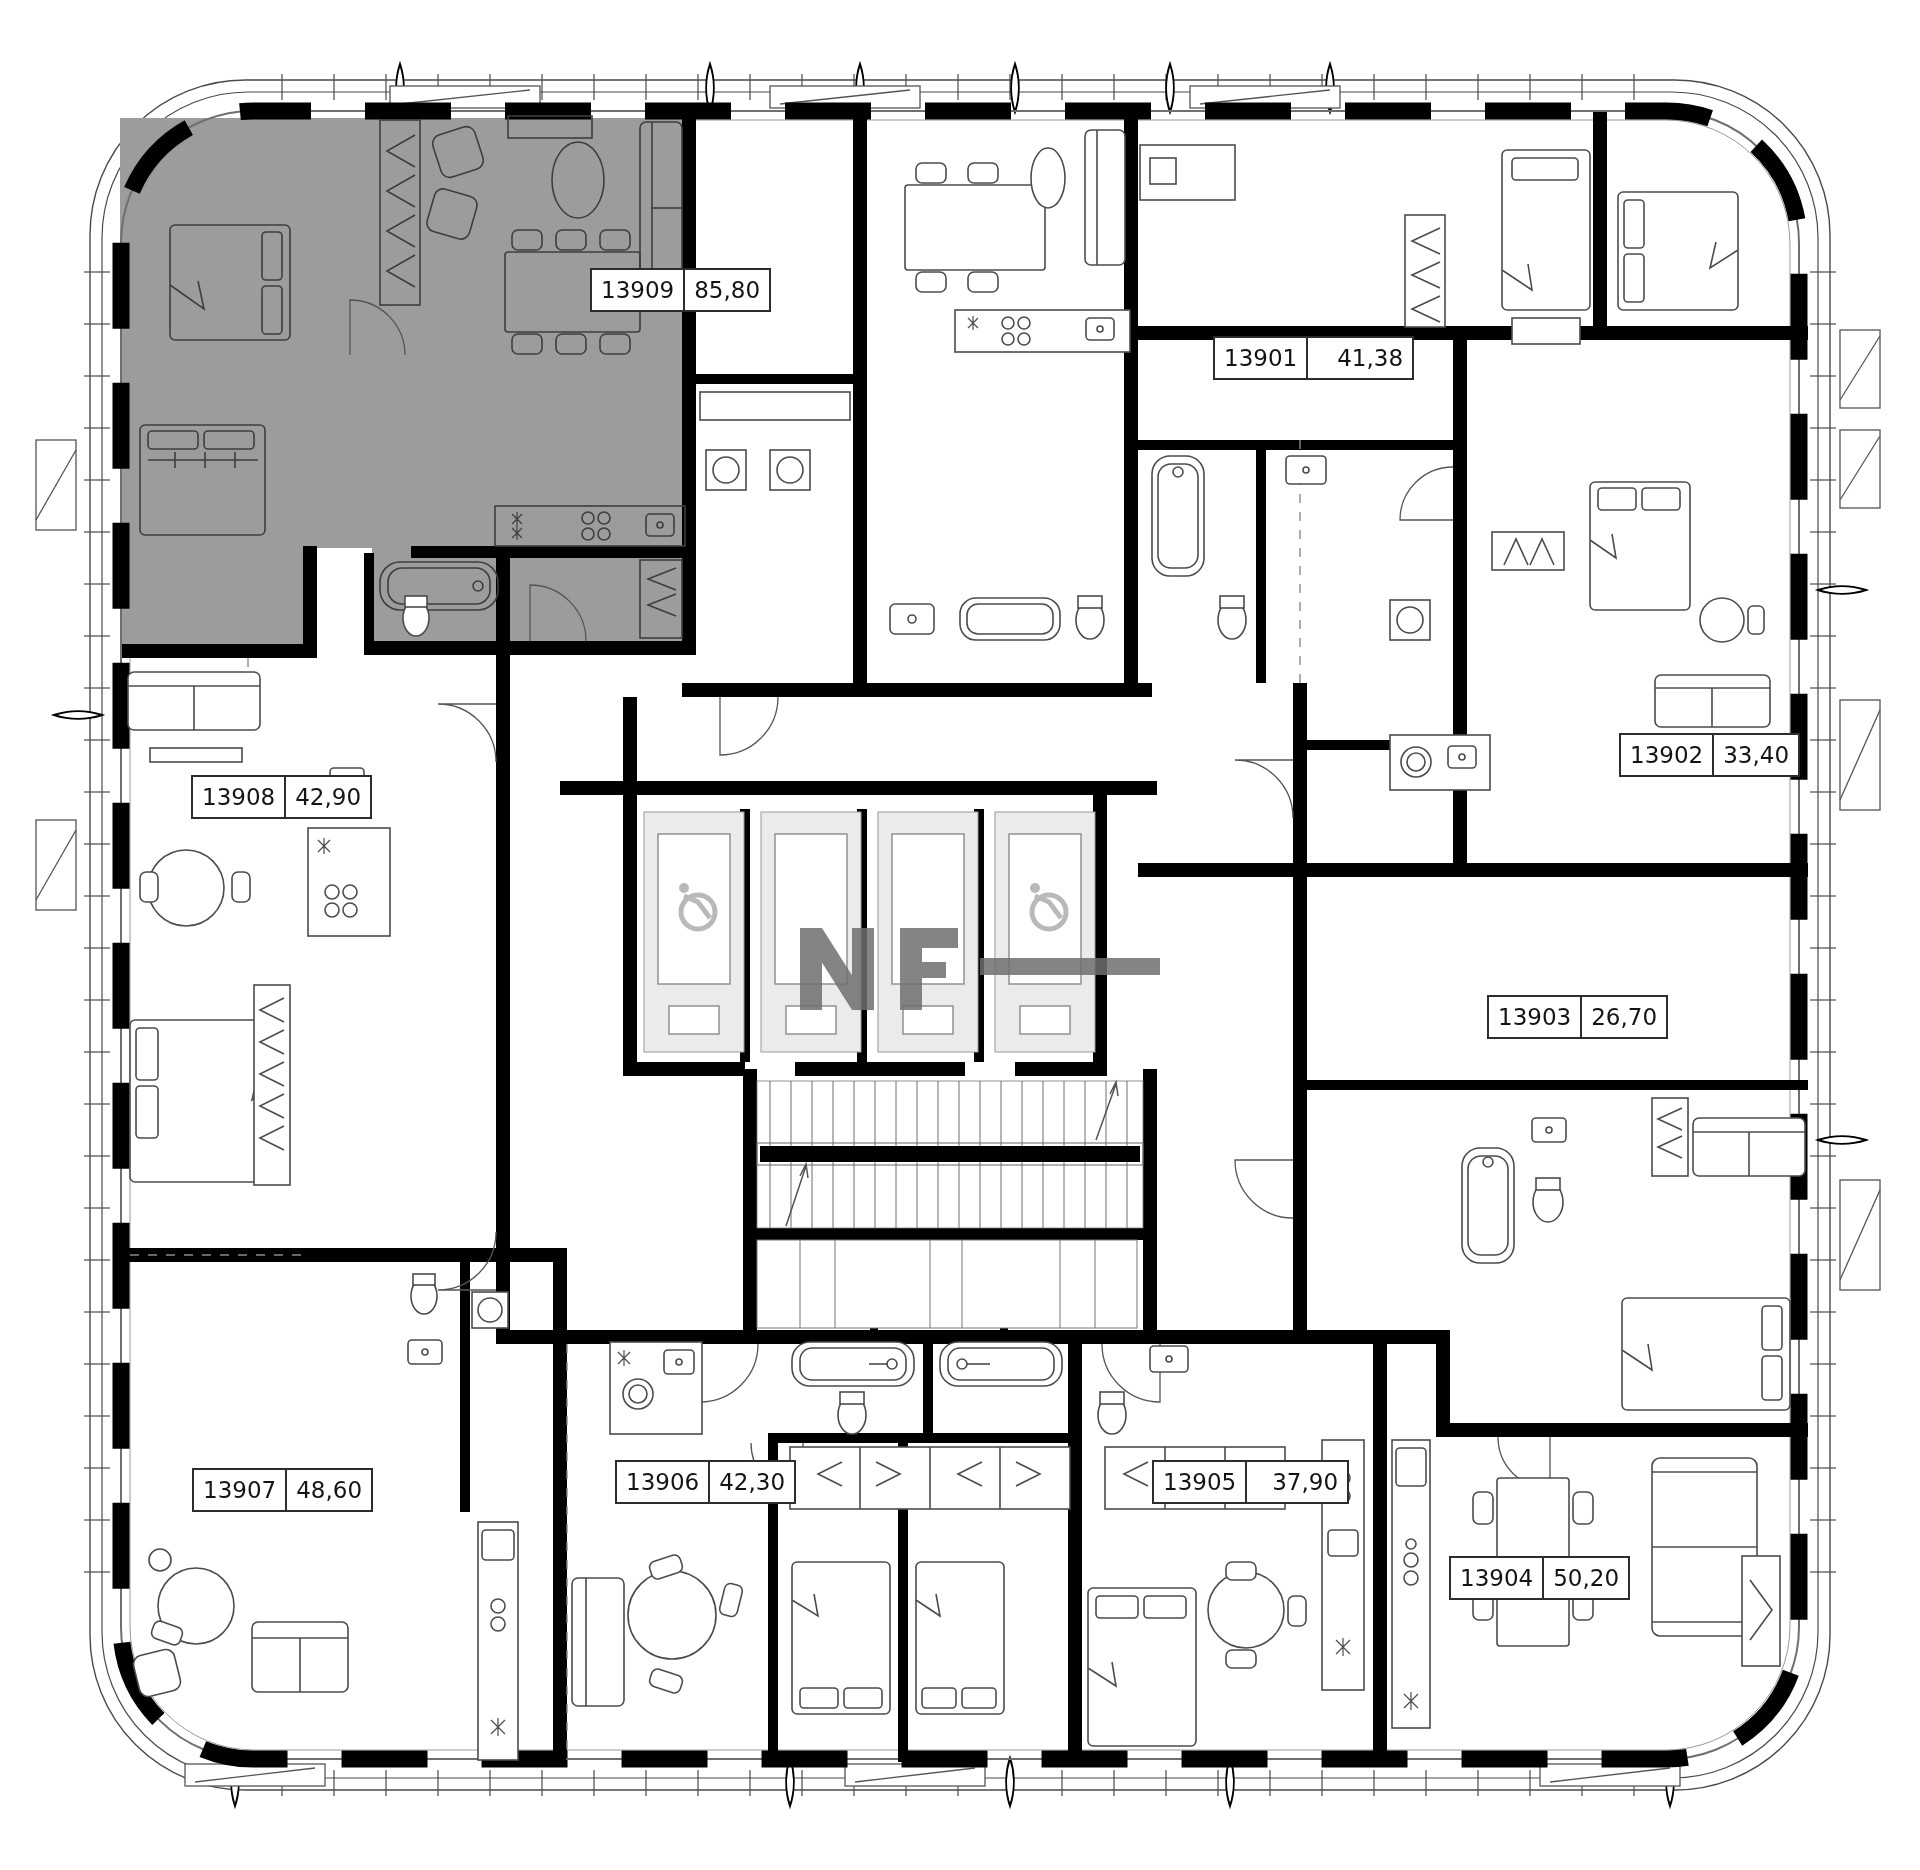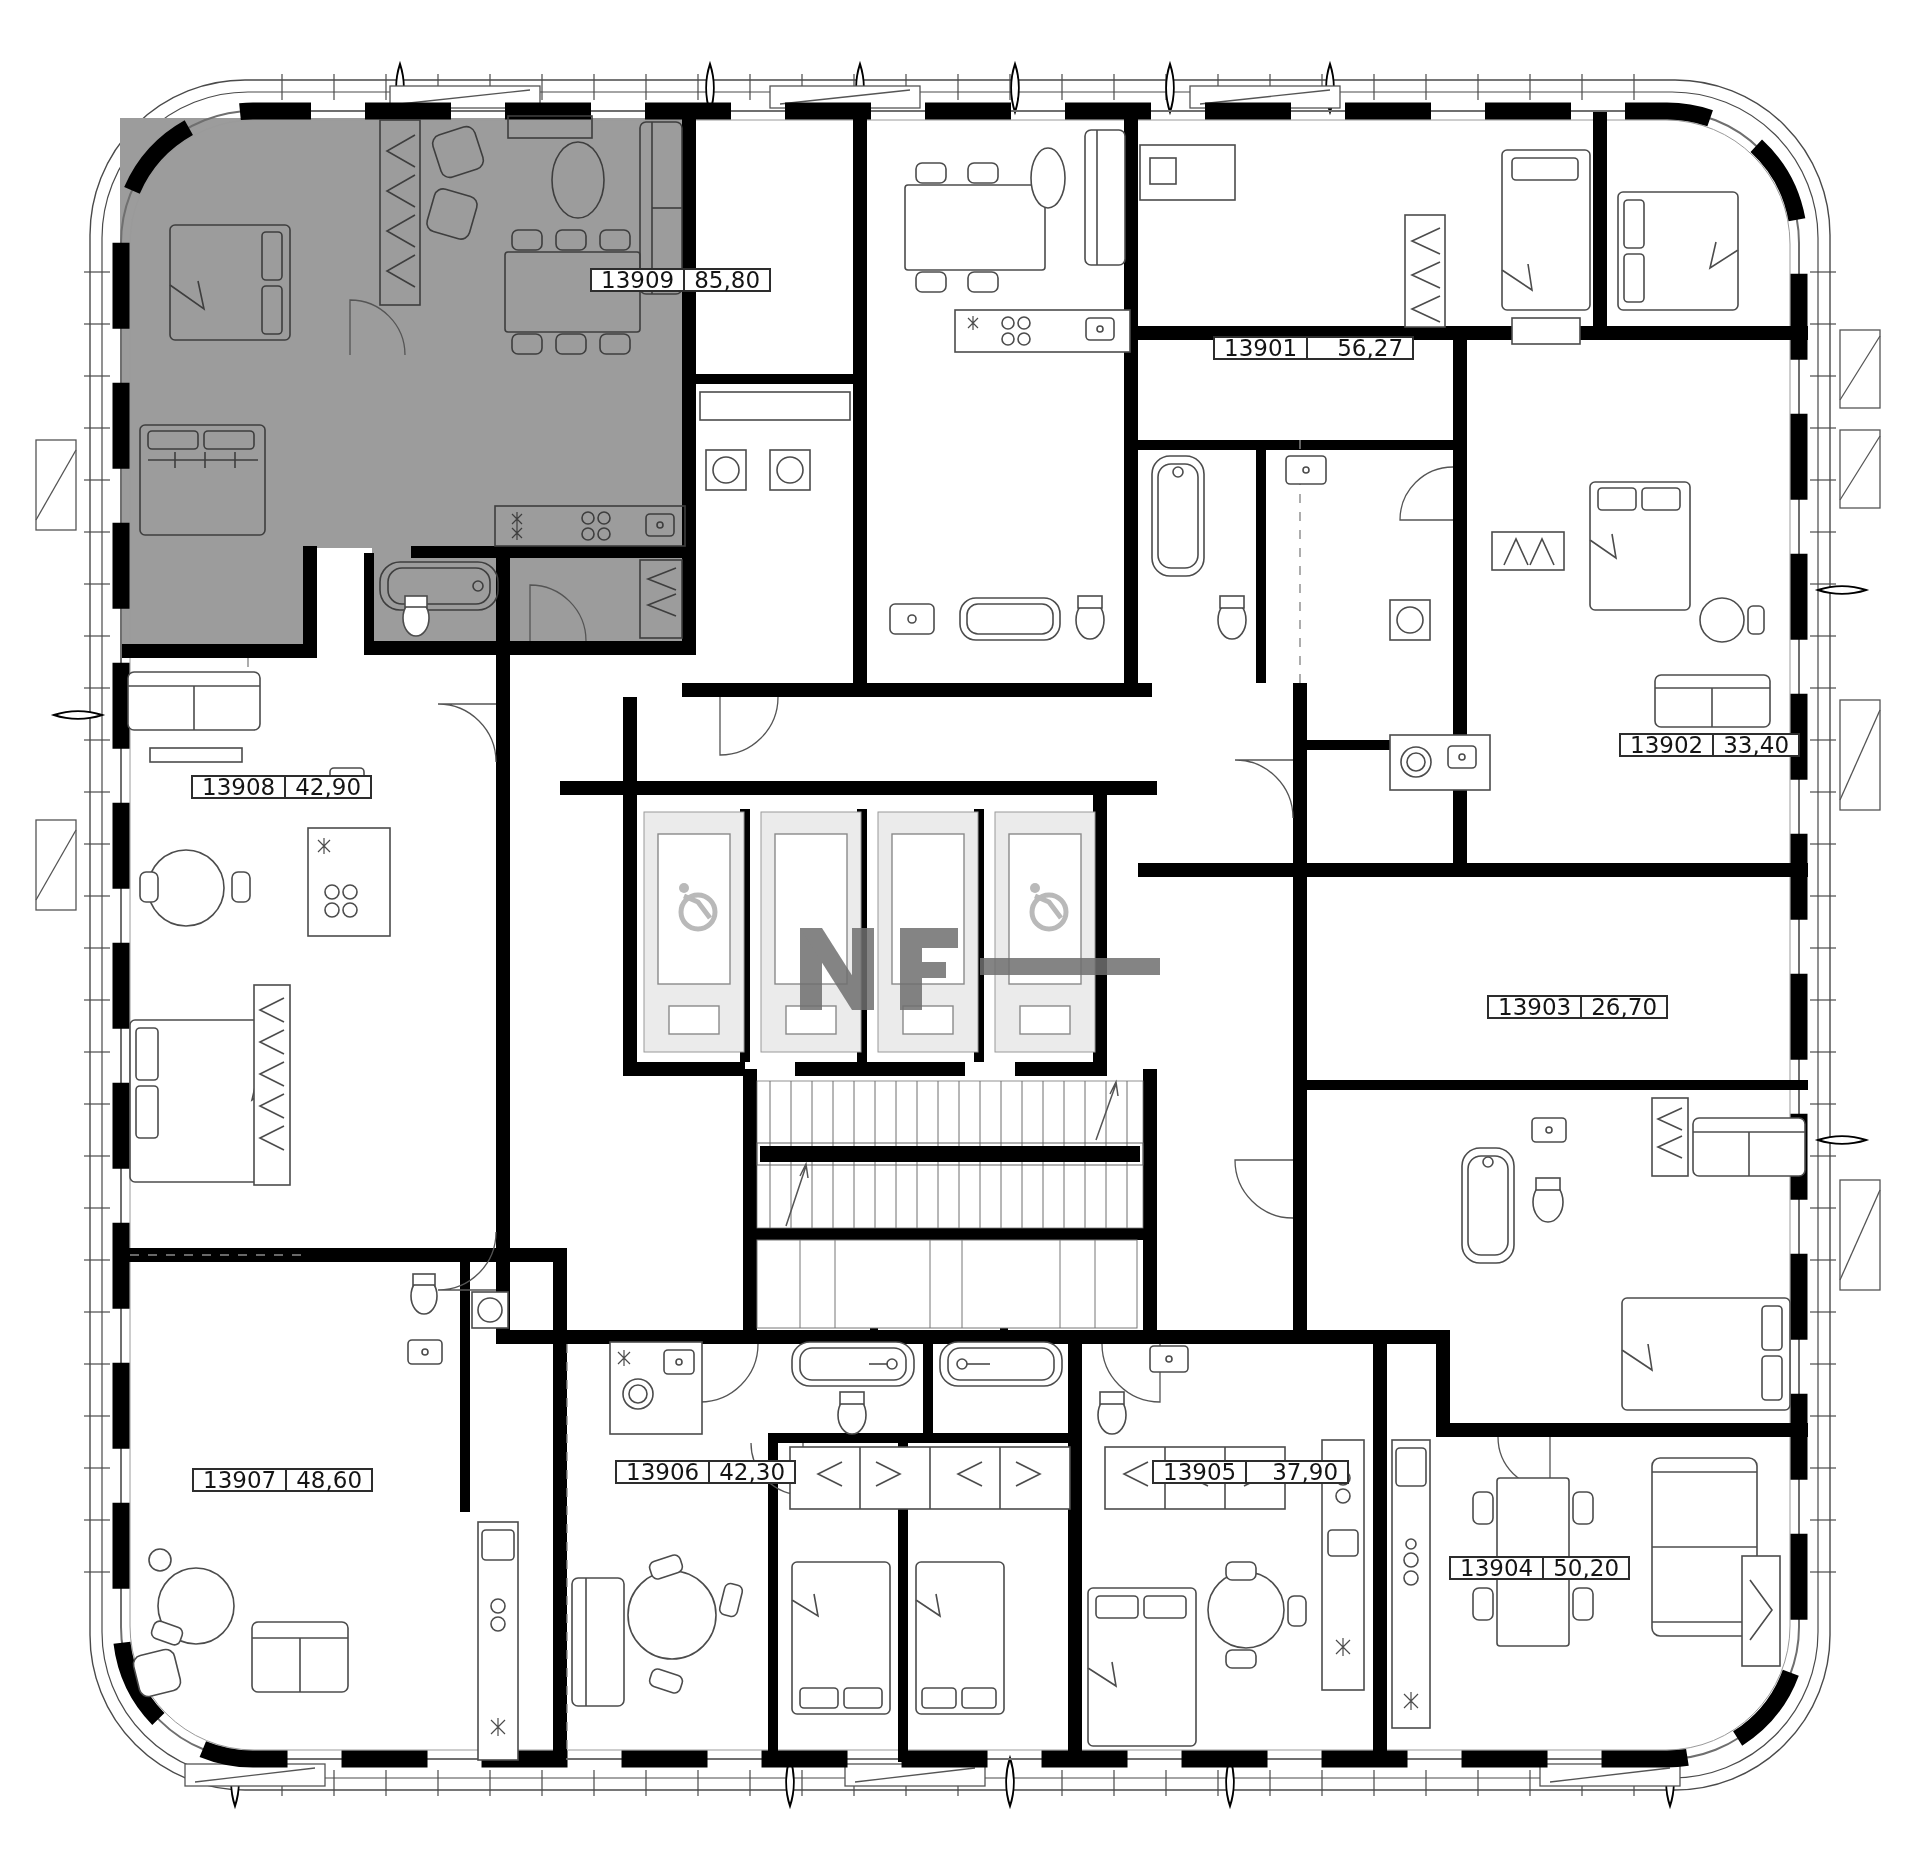--- a/index.html
+++ b/index.html
@@ -1,21 +1,21 @@
 <!DOCTYPE html>
 <html><head>
 <meta charset="utf-8">
 <style>
   html,body{margin:0;padding:0;background:#fff;}
   .stage{position:relative;width:1920px;height:1870px;background:#ffffff;
          font-family:"DejaVu Sans",sans-serif;overflow:hidden;}
   .stage svg{position:absolute;left:0;top:0;}
   
   .apt-label{position:absolute;display:flex;align-items:stretch;background:#ffffff;
-             border:2px solid #2d2d2d;height:24px;box-sizing:border-box;
+             border:2px solid #2d2d2d;height:44px;box-sizing:border-box;
              font-size:23px;line-height:28px;color:#141414;white-space:nowrap;z-index:5;}
   .apt-label .apt-no{padding:0 9px;border-right:2px solid #2d2d2d;display:flex;align-items:center;}
   .apt-label .apt-area{padding:0 9px;display:flex;align-items:center;}
   .lbl-13901{left:1213px;top:336px;gap:20px;}
   .lbl-13902{left:1583px;top:733px;margin-left:36px;}
   .lbl-13903{left:1487px;top:995px;}
   .lbl-13904{left:1449px;top:1556px;}
   .lbl-13905{left:1152px;top:1460px;gap:16px;}
   .lbl-13906{left:615px;top:1460px;}
   .lbl-13907{left:192px;top:1468px;}
@@ -776,21 +776,21 @@
     <g>
           <rect x="1390" y="600" width="40" height="40"></rect>
           <circle cx="1410" cy="620" r="13"></circle>
         </g>
   </g>
 
 </svg>
 
   <div class="apt-label lbl-13901">
     <span class="apt-no">13901</span>
-    <span class="apt-area">56,27</span>
+    <span class="apt-area">41,38</span>
   </div>
   <div class="apt-label lbl-13902">
     <span class="apt-no">13902</span>
     <span class="apt-area">33,40</span>
   </div>
   <div class="apt-label lbl-13903">
     <span class="apt-no">13903</span>
     <span class="apt-area">26,70</span>
   </div>
   <div class="apt-label lbl-13904">

